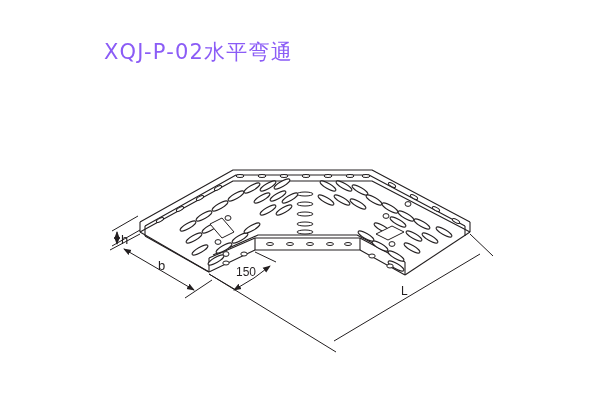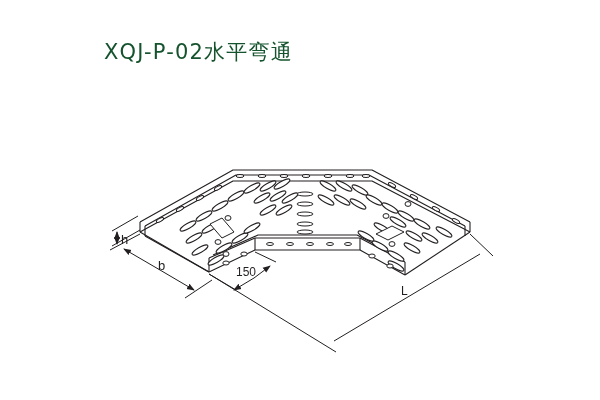--- a/index.html
+++ b/index.html
@@ -1,19 +1,19 @@
 <!DOCTYPE html>
 <html><head>
 <meta charset="utf-8">
 <style>
   html, body { margin: 0; padding: 0; background: #ffffff; }
   body { width: 600px; height: 400px; position: relative; overflow: hidden; font-family: "DejaVu Sans", sans-serif; }
   .title {
     position: absolute; left: 104px; top: 38px;
-    font-size: 21px; color: #14532d; letter-spacing: 1.2px;
+    font-size: 21px; color: #8b5cf6; letter-spacing: 1.2px;
     font-family: "DejaVu Sans", sans-serif;
   }
   svg.drawing { position: absolute; left: 0; top: 0; }
   .lbl { font-family: "Liberation Sans", sans-serif; fill: #231f20; }
 </style>
 </head>
 <body>
 
 <div class="title">XQJ-P-02水平弯通</div>
 

